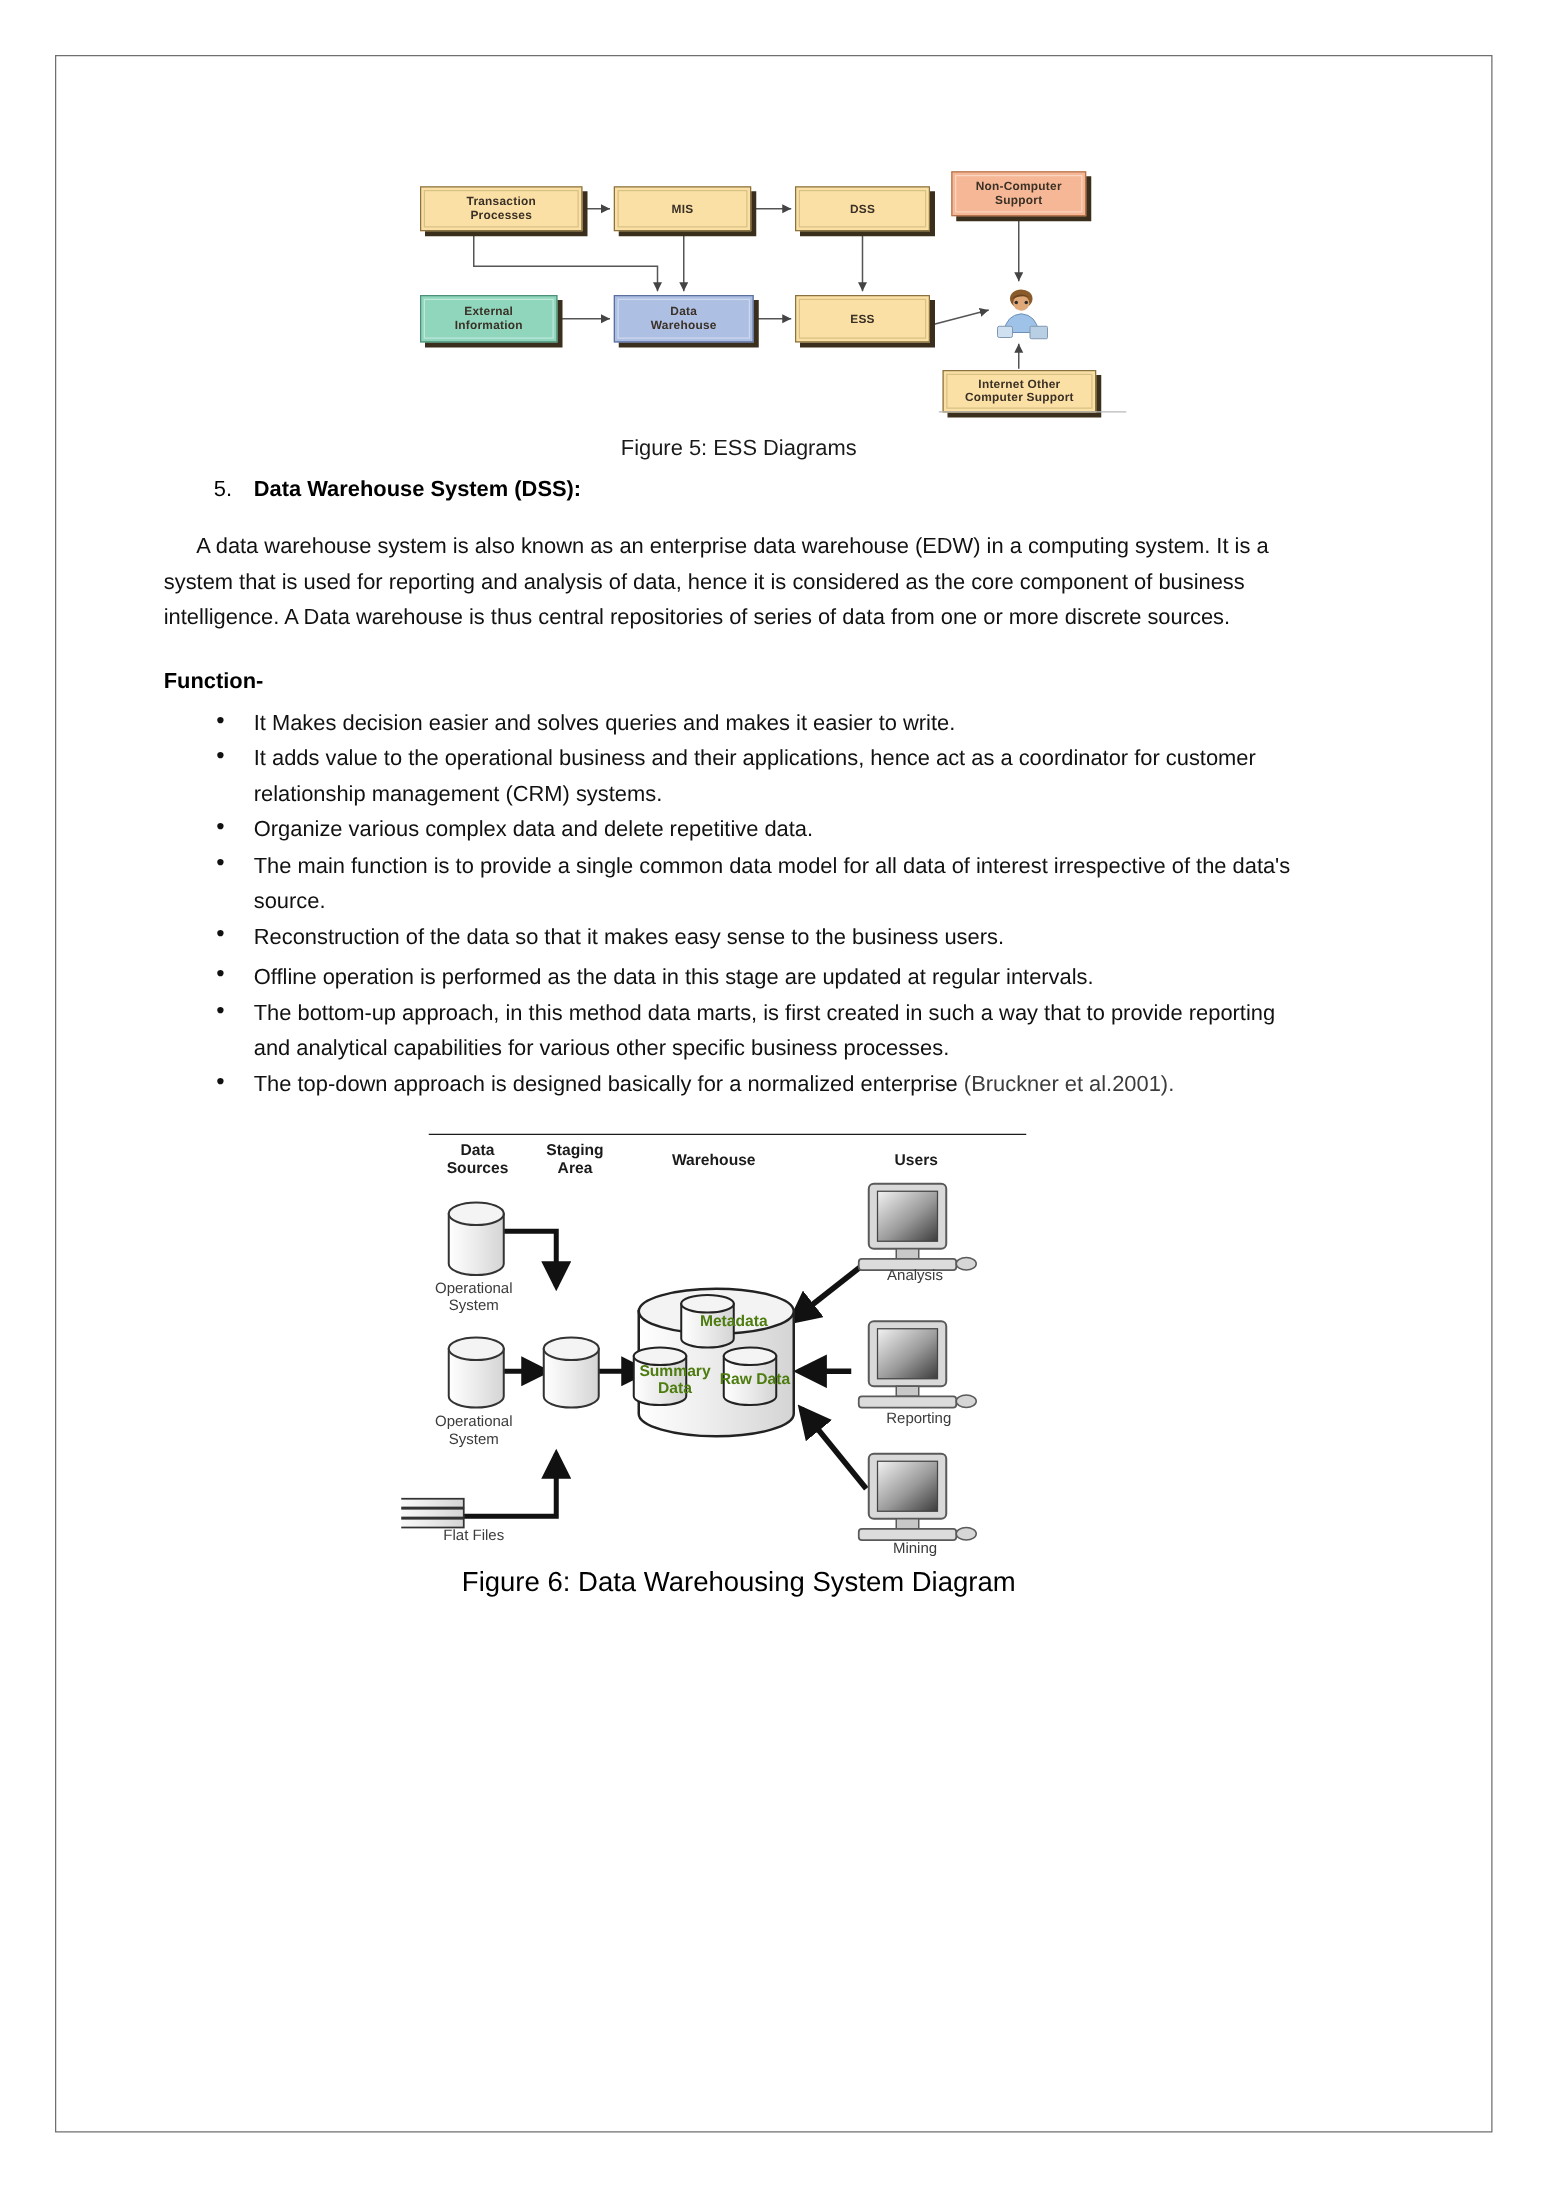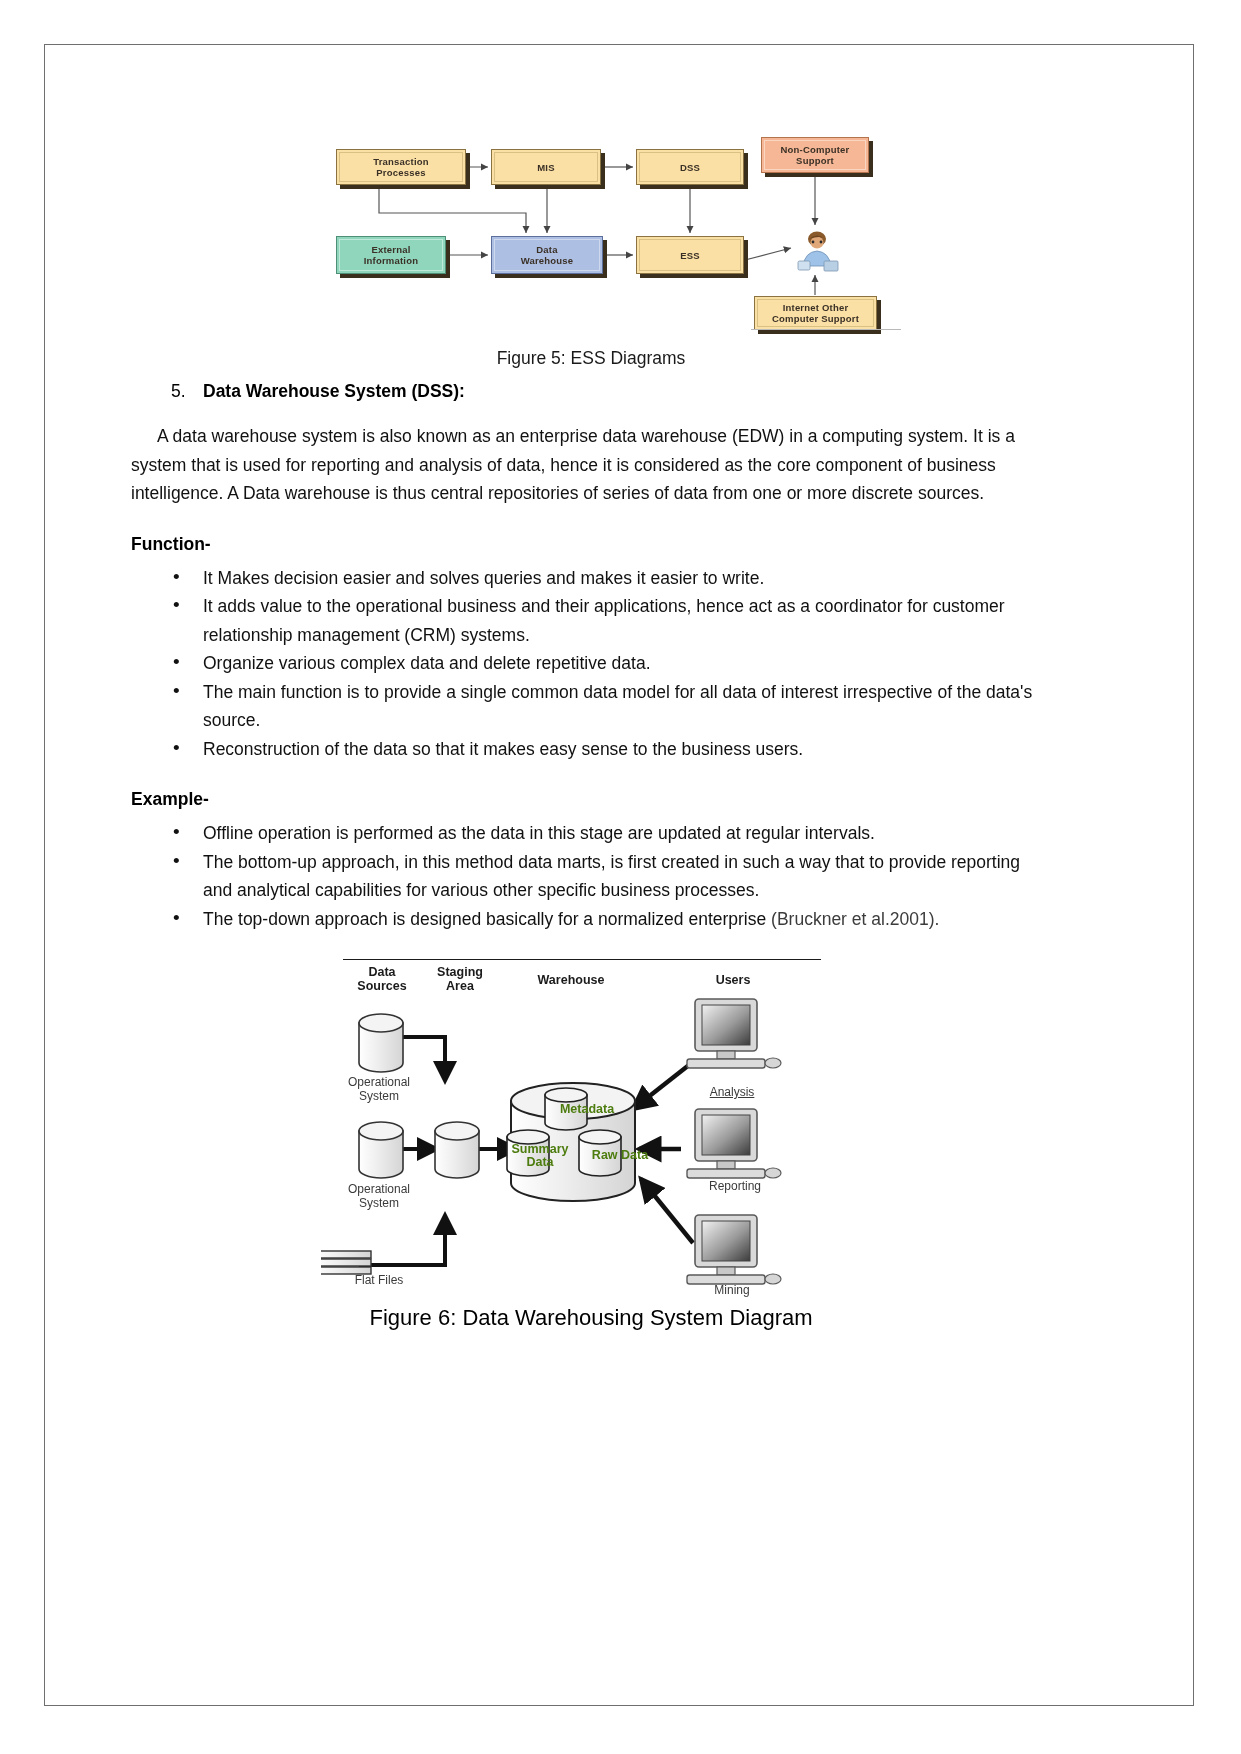--- a/index.html
+++ b/index.html
@@ -183,36 +183,36 @@
   .f6-lbl {
     position: absolute;
     font-size: 12px;
     line-height: 14px;
     color: #3b3b3b;
     text-align: center;
   }
   #f6l-op1  { left: 8px;   top: 122px; width: 100px; }
   #f6l-op2  { left: 8px;   top: 229px; width: 100px; }
   #f6l-ff   { left: 14px;  top: 320px; width: 88px; }
-  #f6l-ana  { left: 368px; top: 132px; width: 86px; text-decoration: underline; }
+  #f6l-ana  { left: 368px; top: 112px; width: 86px; }
   #f6l-rep  { left: 368px; top: 226px; width: 92px; }
   #f6l-min  { left: 368px; top: 330px; width: 86px; }
 
   .f6-inner {
     position: absolute;
     font-size: 12.5px;
     font-weight: bold;
     line-height: 13px;
     text-align: center;
     color: #4d7c0f;
     z-index: 6;
   }
   #f6i-meta { left: 228px; top: 150px; width: 76px; }
   #f6i-sum  { left: 186px; top: 190px; width: 66px; }
-  #f6i-raw  { left: 264px; top: 196px; width: 70px; }
+  #f6i-raw  { left: 248px; top: 196px; width: 70px; }
 
   .f6svg { position: absolute; left: 0; top: 0; width: 500px; height: 358px; }
 
   .fig6-cap {
     position: absolute;
     left: 0; top: 352px; width: 920px;
     text-align: center;
     font-size: 22px;
   }
 
@@ -341,21 +341,20 @@
 
     <p class="lead">Function-</p>
     <ul class="bullets">
       <li>It Makes decision easier and solves queries and makes it easier to write.</li>
       <li>It adds value to the operational business and their applications, hence act as a coordinator for customer relationship management (CRM) systems.</li>
       <li>Organize various complex data and delete repetitive data.</li>
       <li>The main function is to provide a single common data model for all data of interest irrespective of the data's source.</li>
       <li>Reconstruction of the data so that it makes easy sense to the business users.</li>
     </ul>
 
-    <p class="lead">Example-</p>
     <ul class="bullets">
       <li>Offline operation is performed as the data in this stage are updated at regular intervals.</li>
       <li>The bottom-up approach, in this method data marts, is first created in such a way that to provide reporting and analytical capabilities for various other specific business processes.</li>
       <li><span>The top-down approach is designed basically for a normalized enterprise </span><span class="cite">(Bruckner et al.2001).</span></li>
     </ul>
 
     <div class="fig6-wrap">
       <div class="fig6">
 
         <div class="f6-rule"></div>

